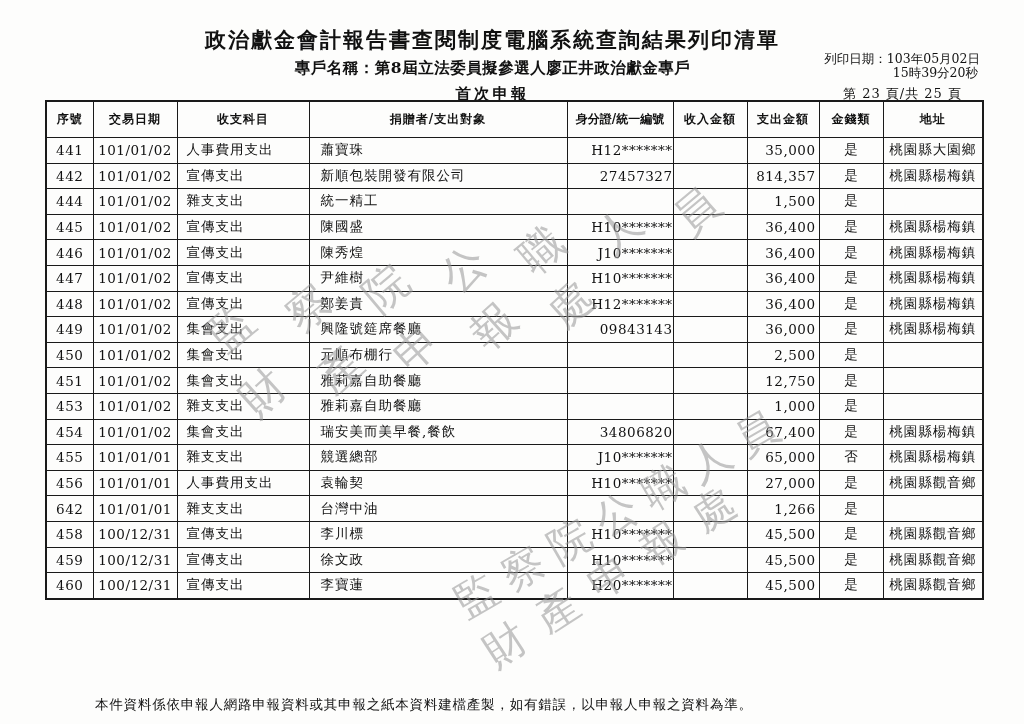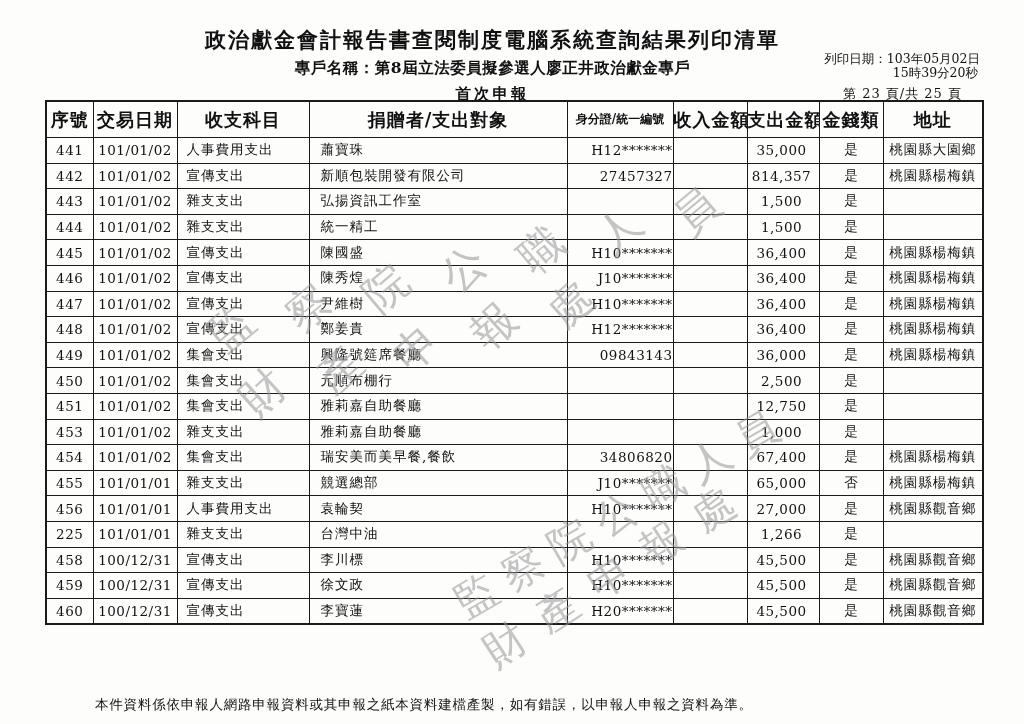--- a/index.html
+++ b/index.html
@@ -19,30 +19,30 @@
   
   .report-table{
     position:absolute;left:45px;top:100px;width:937px;
     border-collapse:collapse;table-layout:fixed;
     border:2px solid #1a1a1a;
   }
   .report-table th,.report-table td{
     border:1px solid #1a1a1a;overflow:hidden;white-space:nowrap;
     font-weight:normal;padding:0;
   }
-  .report-table thead th{height:35px;font-size:18px;letter-spacing:1px;text-align:center;font-weight:600;}
+  .report-table thead th{height:35px;font-size:12px;letter-spacing:1px;text-align:center;font-weight:600;}
   .report-table thead th.c4{font-size:12px;letter-spacing:0;}
   .report-table tbody td{height:24.6px;font-size:13.5px;}
   td.c0{text-align:center;font-size:13px;letter-spacing:0.5px;}
   td.c1{text-align:center;font-size:13px;letter-spacing:0.5px;margin-left:21px;}
   td.c2{text-align:left;padding-left:9px;letter-spacing:1px;margin-top:11px;}
   td.c3{text-align:left;padding-left:11px;letter-spacing:1px;}
   td.c4{text-align:right;padding-left:7px;font-size:12px;letter-spacing:0.5px;}
   td.c5{text-align:right;padding-right:4px;font-size:13px;}
-  td.c6{text-align:center;padding-right:3px;font-size:13px;letter-spacing:0.5px;}
+  td.c6{text-align:right;padding-right:3px;font-size:13px;letter-spacing:0.5px;}
   td.c7{text-align:center;}
   td.c8{text-align:center;font-size:13px;letter-spacing:1px;}
   
   .footer-note{position:absolute;left:95px;top:696px;font-size:13.5px;letter-spacing:0.8px;}
   
   .wm{position:absolute;color:#979797;opacity:0.55;pointer-events:none;
       font-size:44px;white-space:nowrap;z-index:6;font-weight:400;}
   .wm .wm-char{display:inline-block;transform:rotate(-26deg);}
   .wm-a1{left:206px;top:296px;letter-spacing:36px;transform:rotate(-14deg);transform-origin:0 50%;}
   .wm-a2{left:238px;top:362px;letter-spacing:36px;transform:rotate(-16deg);transform-origin:0 50%;}
@@ -113,31 +113,20 @@
         <td class="c1">101/01/02</td>
         <td class="c2">宣傳支出</td>
         <td class="c3">新順包裝開發有限公司</td>
         <td class="c4">27457327</td>
         <td class="c5"></td>
         <td class="c6">814,357</td>
         <td class="c7">是</td>
         <td class="c8">桃園縣楊梅鎮</td>
       </tr>
       <tr>
-        <td class="c0">443</td>
-        <td class="c1">101/01/02</td>
-        <td class="c2">雜支支出</td>
-        <td class="c3">弘揚資訊工作室</td>
-        <td class="c4"></td>
-        <td class="c5"></td>
-        <td class="c6">1,500</td>
-        <td class="c7">是</td>
-        <td class="c8"></td>
-      </tr>
-      <tr>
         <td class="c0">444</td>
         <td class="c1">101/01/02</td>
         <td class="c2">雜支支出</td>
         <td class="c3">統一精工</td>
         <td class="c4"></td>
         <td class="c5"></td>
         <td class="c6">1,500</td>
         <td class="c7">是</td>
         <td class="c8"></td>
       </tr>
@@ -256,21 +245,21 @@
         <td class="c1">101/01/01</td>
         <td class="c2">人事費用支出</td>
         <td class="c3">袁輪契</td>
         <td class="c4">H10*******</td>
         <td class="c5"></td>
         <td class="c6">27,000</td>
         <td class="c7">是</td>
         <td class="c8">桃園縣觀音鄉</td>
       </tr>
       <tr>
-        <td class="c0">225</td>
+        <td class="c0">642</td>
         <td class="c1">101/01/01</td>
         <td class="c2">雜支支出</td>
         <td class="c3">台灣中油</td>
         <td class="c4"></td>
         <td class="c5"></td>
         <td class="c6">1,266</td>
         <td class="c7">是</td>
         <td class="c8"></td>
       </tr>
       <tr>

